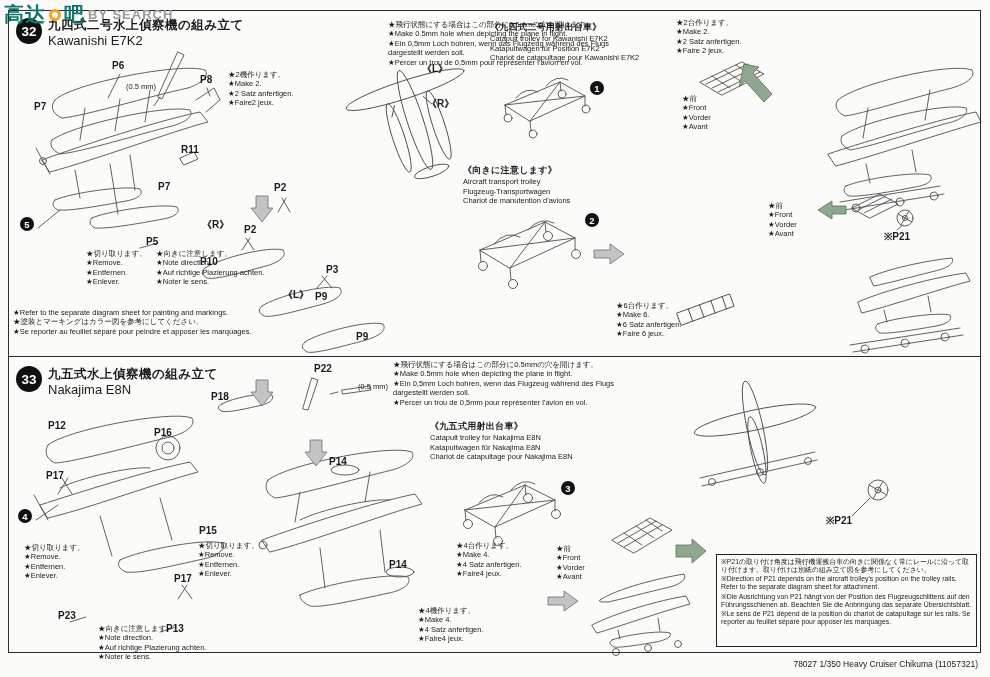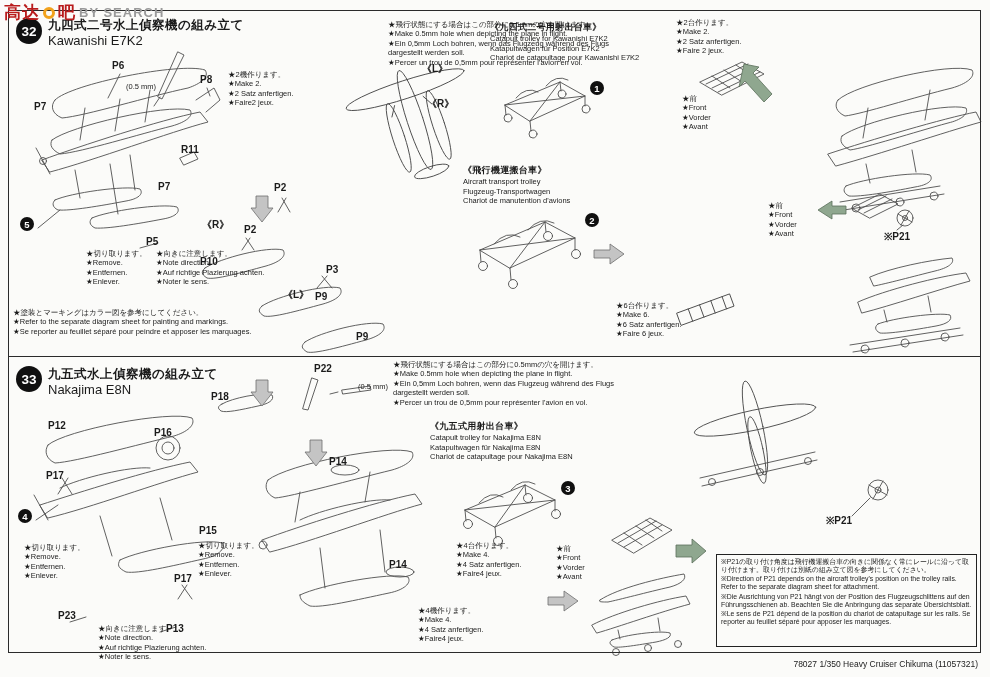--- a/index.html
+++ b/index.html
@@ -15,21 +15,21 @@
   .plabel{position:absolute;font-size:10px;font-weight:bold;white-space:nowrap;}
   .plabel.small{font-size:7.5px;font-weight:normal;}
   .note{position:absolute;font-size:7.5px;line-height:1.25;}
   .note .note-head{font-size:9px;font-weight:bold;margin-bottom:1px;letter-spacing:.3px;}
   .marker{position:absolute;width:14px;height:14px;border-radius:50%;background:#101010;color:#fff;
           font-size:9.5px;font-weight:bold;display:flex;align-items:center;justify-content:center;}
   .p21box{position:absolute;left:716px;top:554px;width:261px;height:93px;border:1.3px solid #222;
           box-sizing:border-box;padding:3px 4px;font-size:6.9px;line-height:1.15;background:#fbfbf9;}
   .p21box p{margin:0 0 1.5px 0;}
   .wm{position:absolute;left:4px;top:1px;display:flex;align-items:center;gap:3px;z-index:6;}
-  .wm-cn{color:#b91c1c;font-size:17px;font-weight:bold;letter-spacing:1px;}
+  .wm-cn{color:#0f766e;font-size:20px;font-weight:bold;letter-spacing:1px;}
   .wm-ring{width:12px;height:12px;border:3.5px solid #f2a21c;border-radius:50%;box-sizing:border-box;}
   .wm-en{color:#9a9a9a;font-size:13px;font-weight:bold;letter-spacing:1px;}
   .pagenum{position:absolute;left:0;right:0;top:657px;text-align:center;font-size:12px;font-weight:bold;margin-top:28px;}
   .product{position:absolute;right:12px;top:659px;font-size:8.5px;}
 </style>
 </head>
 <body>
 
 <div class="page">
 
@@ -370,40 +370,40 @@
         <div>★2 Satz anfertigen.</div>
         <div>★Faire 2 jeux.</div>
       </div>
       <div class="note" style="left: 682px; top: 94px; width: 52px;">
         <div>★前</div>
         <div>★Front</div>
         <div>★Vorder</div>
         <div>★Avant</div>
       </div>
       <div class="note" style="left: 463px; top: 165px; width: 165px;">
-        <div class="note-head">《飛行機運搬台車》</div>
+        <div class="note-head">《向きに注意します》</div>
         <div>Aircraft transport trolley</div>
         <div>Flugzeug-Transportwagen</div>
         <div>Chariot de manutention d'avions</div>
       </div>
       <div class="note" style="left: 768px; top: 201px; width: 52px;">
         <div>★前</div>
         <div>★Front</div>
         <div>★Vorder</div>
         <div>★Avant</div>
       </div>
       <div class="note" style="left: 616px; top: 301px; width: 92px;">
         <div>★6台作ります。</div>
         <div>★Make 6.</div>
         <div>★6 Satz anfertigen.</div>
         <div>★Faire 6 jeux.</div>
       </div>
       <div class="note" style="left: 13px; top: 308px; width: 335px;">
+        <div>★Refer to the separate diagram sheet for painting and markings.</div>
         <div>★塗装とマーキングはカラー図を参考にしてください。</div>
-        <div>★Refer to the separate diagram sheet for painting and markings.</div>
         <div>★Se reporter au feuillet séparé pour peindre et apposer les marquages.</div>
       </div>
       <div class="note" style="left: 393px; top: 360px; width: 238px;">
         <div>★飛行状態にする場合はこの部分に0.5mmの穴を開けます。</div>
         <div>★Make 0.5mm hole when depicting the plane in flight.</div>
         <div>★Ein 0,5mm Loch bohren, wenn das Flugzeug während des Flugs dargestellt werden soll.</div>
         <div>★Percer un trou de 0,5mm pour représenter l'avion en vol.</div>
       </div>
       <div class="note" style="left: 24px; top: 543px; width: 70px;">
         <div>★切り取ります。</div>

